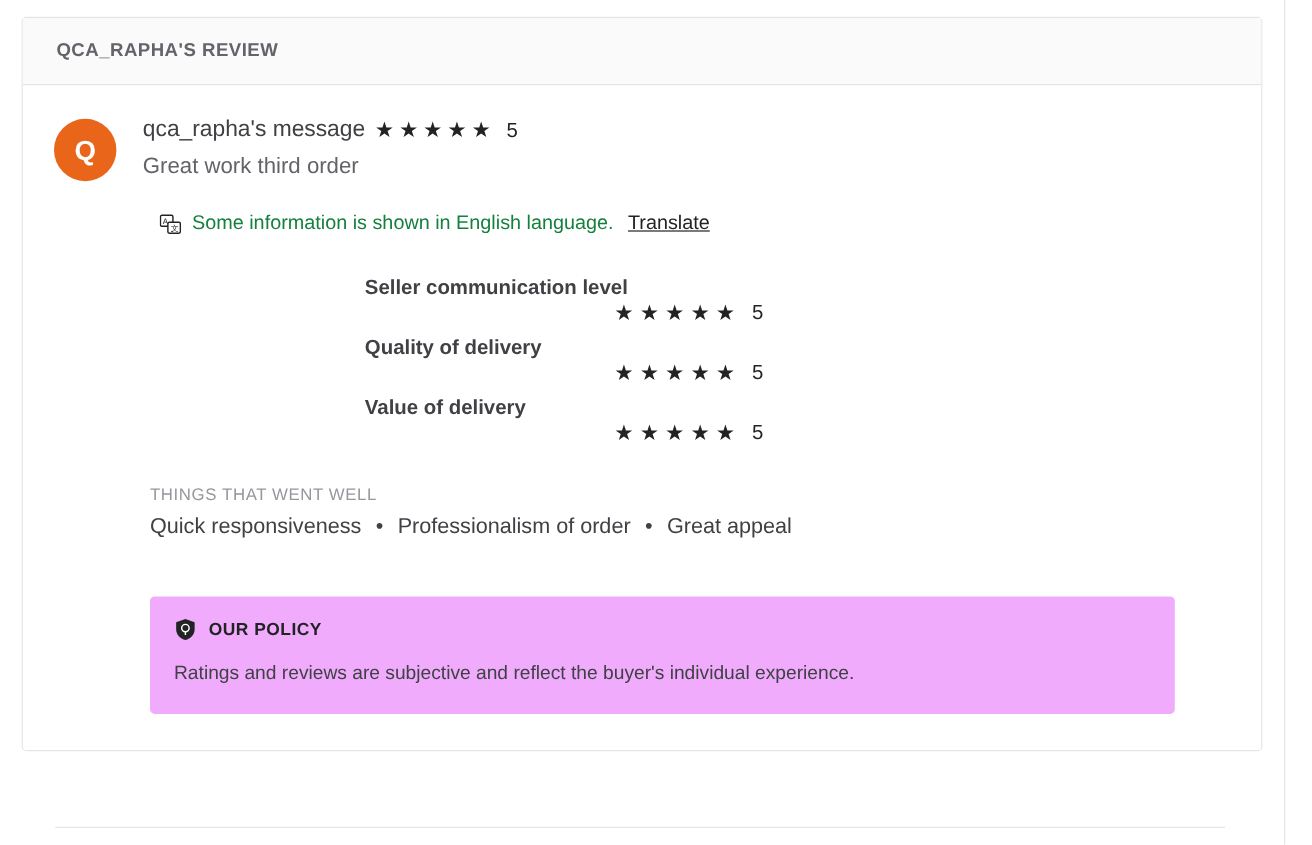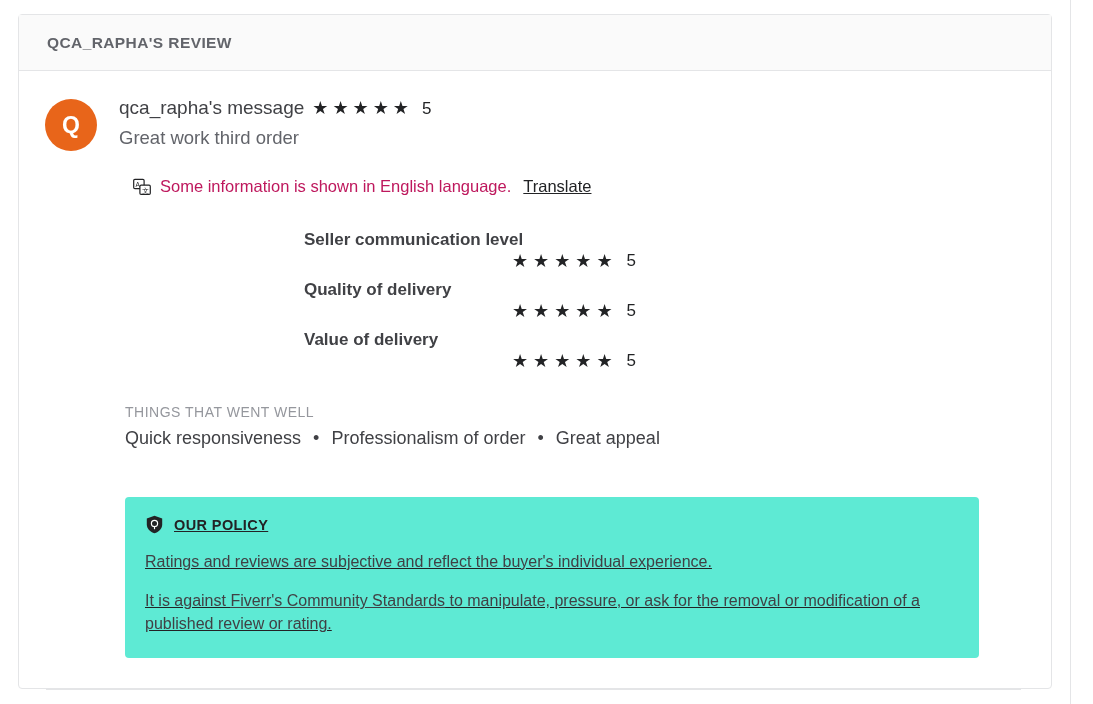--- a/index.html
+++ b/index.html
@@ -137,21 +137,21 @@
   .translate-icon {
     width: 18px;
     height: 18px;
     margin-right: 9px;
     flex: none;
     display: inline-flex;
     align-items: center;
     justify-content: center;
   }
 
-  .translate-note { color: #be185d; }
+  .translate-note { color: #15803d; }
 
   .translate-link {
     margin-left: 12px;
     color: #222325;
     text-decoration: underline;
     cursor: pointer;
   }
 
   .metrics {
     margin-top: 34px;
@@ -211,24 +211,23 @@
   .tag-sep {
     margin: 0 12px;
     color: #404145;
     font-size: 18px;
   }
 
   .policy-box {
     margin-top: 48px;
     margin-left: 80px;
     margin-right: 44px;
-    background: #5eead4;
+    background: #f0abfc;
     border-radius: 4px;
     padding: 18px 20px 22px 20px;
-    text-decoration: underline;
   }
 
   .policy-head {
     display: flex;
     align-items: center;
   }
 
   .policy-shield {
     width: 19px;
     height: 19px;
@@ -368,21 +367,20 @@
           <span class="policy-shield">
             <svg width="19" height="19" viewBox="0 0 19 19" aria-hidden="true">
               <path d="M9.5 0.8 L17.2 3.6 V9.3 C17.2 13.9 13.8 17.1 9.5 18.3 C5.2 17.1 1.8 13.9 1.8 9.3 V3.6 Z" fill="#222325"></path>
               <circle cx="9.5" cy="8.4" r="3.1" fill="none" stroke="#ffffff" stroke-width="1.2"></circle>
               <path d="M9.5 11.1 L9.5 14.2" stroke="#ffffff" stroke-width="1.2"></path>
             </svg>
           </span>
           <span class="policy-title">OUR POLICY</span>
         </div>
         <div class="policy-p">Ratings and reviews are subjective and reflect the buyer's individual experience.</div>
-        <div class="policy-p"><span>It is against </span><span class="policy-link">Fiverr's Community Standards</span><span> to manipulate, pressure, or ask for the removal or modification of a published review or rating.</span></div>
       </div>
 
     </div>
   </div>
 
   <div class="bottom-rule"></div>
   <div class="right-gutter"></div>
 
 </div>
 

